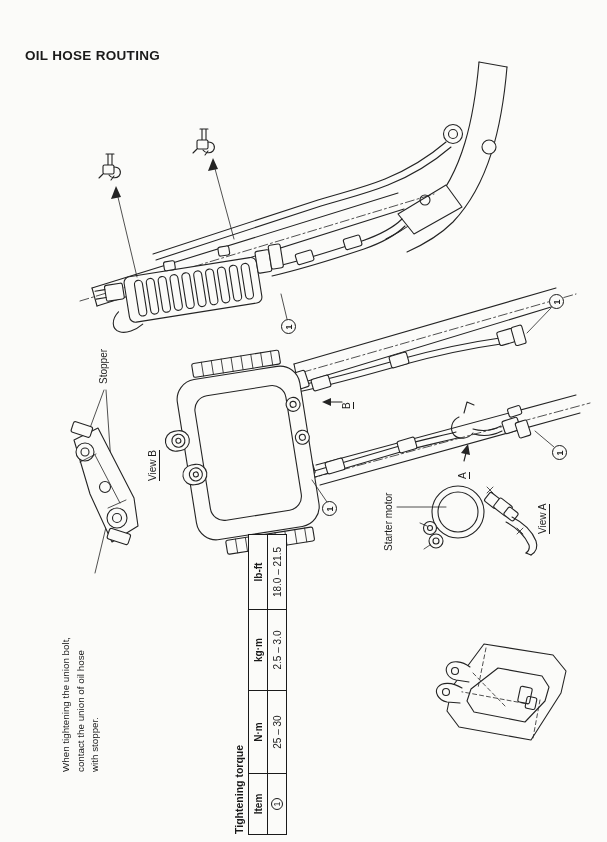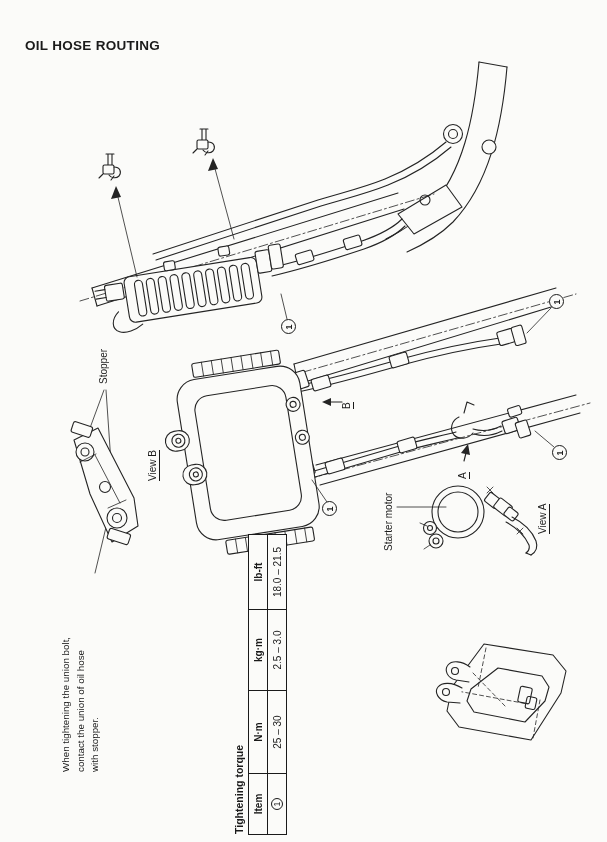--- a/index.html
+++ b/index.html
@@ -6,21 +6,21 @@
   #page{position:relative;width:607px;height:842px;background:#fbfbf9;
         font-family:"Liberation Sans",sans-serif;color:#1a1a1a;overflow:hidden;}
   #art{position:absolute;left:0;top:0;}
   #art path,#art line,#art rect,#art circle,#art ellipse,#art polygon{
         stroke:#242424;fill:none;stroke-width:1.1;stroke-linecap:round;stroke-linejoin:round;}
   #art .fillw{fill:#fbfbf9;}
   #art .fillb{fill:#242424;stroke:none;}
   #art .thin{stroke-width:.8;}
   #art .dashdot{stroke-dasharray:9 3 2 3;stroke-width:.8;}
   #art .dash{stroke-dasharray:4 3;stroke-width:.8;}
-  .page-title{position:absolute;left:25px;top:38px;font-size:13.5px;font-weight:bold;letter-spacing:.3px;}
+  .page-title{position:absolute;left:25px;top:48px;font-size:13.5px;font-weight:bold;letter-spacing:.3px;}
   .vlabel{position:absolute;transform-origin:0 0;transform:rotate(-90deg);
           white-space:nowrap;font-size:10px;line-height:1.1;}
   .ul{border-bottom:1.2px solid #1a1a1a;padding-bottom:1px;}
   .note{position:absolute;left:59px;top:772px;transform-origin:0 0;transform:rotate(-90deg);
         font-size:9.8px;line-height:1.5;white-space:nowrap;}
   .callout{position:absolute;width:15px;height:15px;border:1.2px solid #1a1a1a;border-radius:50%;
            background:#fbfbf9;display:flex;align-items:center;justify-content:center;
            font-size:9px;font-weight:bold;box-sizing:border-box;}
   .callout span{display:block;transform:rotate(-90deg);}
   .torque{position:absolute;left:233px;top:835px;transform-origin:0 0;transform:rotate(-90deg);}

